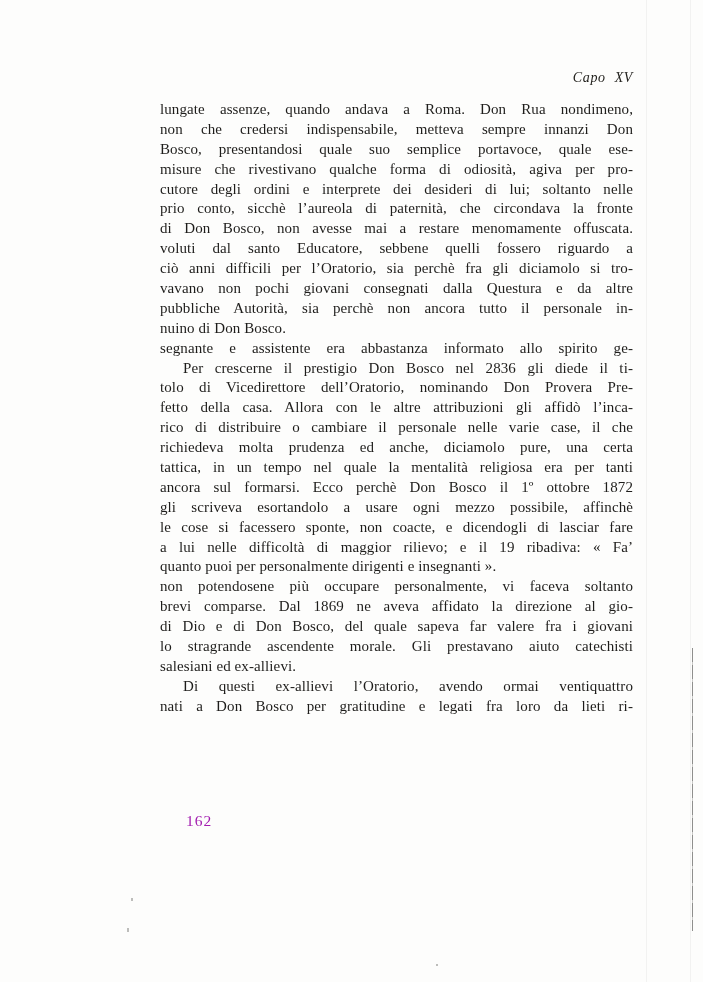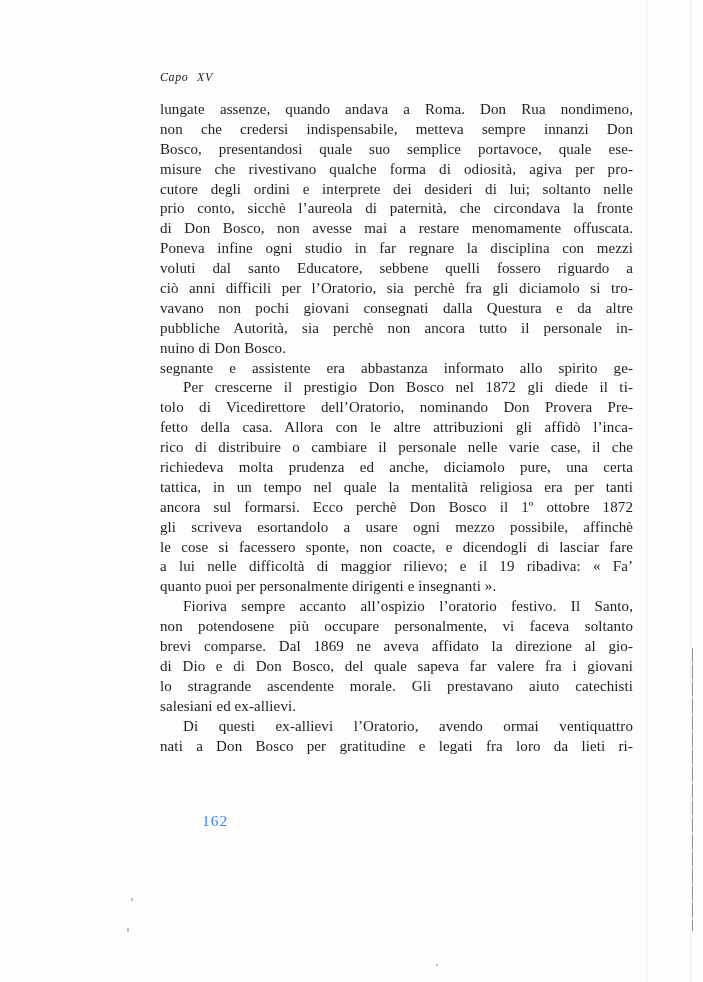--- a/index.html
+++ b/index.html
@@ -14,23 +14,23 @@
     background: #fdfdfc;
     overflow: hidden;
     font-family: "Liberation Serif", "DejaVu Serif", serif;
     color: #1e1d1b;
   }
   .running-header {
     position: absolute;
     left: 160px;
     top: 70px;
     width: 473px;
-    text-align: left;
+    text-align: right;
     font-style: italic;
-    font-size: 12px;
+    font-size: 14px;
     letter-spacing: 0.6px;
     word-spacing: 5px;
     color: #24231f;
   }
   .text-block {
     position: absolute;
     left: 160px;
     top: 100px;
     width: 473px;
     font-size: 15px;
@@ -50,22 +50,21 @@
     text-indent: 23px;
   }
   .it {
   }
   .page-number {
     position: absolute;
     left: 186px;
     top: 812px;
     font-size: 15.5px;
     letter-spacing: 1px;
-    color: #3b82f6;
-    margin-left: 16px;
+    color: #a21caf;
   }
   .edge-line {
     position: absolute;
     width: 1px;
     pointer-events: none;
   }
   .edge-line.faint-a { left: 646px; top: 0; height: 982px; background: #f2f2f1; }
   .edge-line.faint-b { left: 690px; top: 0; height: 982px; background: #f2f2f1; }
   .edge-line.dark {
     left: 692px; top: 648px; height: 283px;
@@ -88,39 +87,37 @@
   <div class="running-header">Capo XV</div>
 
   <div class="text-block">
       <div class="line">lungate assenze, quando andava a Roma. Don Rua nondimeno,</div>
       <div class="line">non che credersi indispensabile, metteva sempre innanzi Don</div>
       <div class="line">Bosco, presentandosi quale suo semplice portavoce, quale ese-</div>
       <div class="line">misure che rivestivano qualche forma di odiosità, agiva per pro-</div>
       <div class="line">cutore degli ordini e interprete dei desideri di lui; soltanto nelle</div>
       <div class="line">prio conto, sicchè l’aureola di paternità, che circondava la fronte</div>
       <div class="line">di Don Bosco, non avesse mai a restare menomamente offuscata.</div>
-      <div class="line">Poneva infine ogni studio in far regnare la disciplina con mezzi</div>
       <div class="line">voluti dal santo Educatore, sebbene quelli fossero riguardo a</div>
       <div class="line">ciò anni difficili per l’Oratorio, sia perchè fra gli diciamolo si tro-</div>
       <div class="line">vavano non pochi giovani consegnati dalla Questura e da altre</div>
       <div class="line">pubbliche Autorità, sia perchè non ancora tutto il personale in-</div>
       <div class="line last">nuino di Don Bosco.</div>
       <div class="line">segnante e assistente era abbastanza informato allo spirito ge-</div>
-      <div class="line indent">Per crescerne il prestigio Don Bosco nel 1872 gli diede il ti-</div>
+      <div class="line indent">Per crescerne il prestigio Don Bosco nel 2836 gli diede il ti-</div>
       <div class="line">tolo di Vicedirettore dell’Oratorio, nominando Don Provera Pre-</div>
       <div class="line">fetto della casa. Allora con le altre attribuzioni gli affidò l’inca-</div>
       <div class="line">rico di distribuire o cambiare il personale nelle varie case, il che</div>
       <div class="line">richiedeva molta prudenza ed anche, diciamolo pure, una certa</div>
       <div class="line">tattica, in un tempo nel quale la mentalità religiosa era per tanti</div>
       <div class="line">ancora sul formarsi. Ecco perchè Don Bosco il 1º ottobre 1872</div>
       <div class="line">gli scriveva esortandolo a usare ogni mezzo possibile, affinchè</div>
       <div class="line"><span>le cose si facessero </span><span class="it">sponte, non coacte</span><span>, e dicendogli di lasciar fare</span></div>
       <div class="line">a lui nelle difficoltà di maggior rilievo; e il 19 ribadiva: « Fa’</div>
       <div class="line last">quanto puoi per personalmente dirigenti e insegnanti ».</div>
-      <div class="line indent">Fioriva sempre accanto all’ospizio l’oratorio festivo. Il Santo,</div>
       <div class="line">non potendosene più occupare personalmente, vi faceva soltanto</div>
       <div class="line">brevi comparse. Dal 1869 ne aveva affidato la direzione al gio-</div>
       <div class="line">di Dio e di Don Bosco, del quale sapeva far valere fra i giovani</div>
       <div class="line">lo stragrande ascendente morale. Gli prestavano aiuto catechisti</div>
       <div class="line last">salesiani ed ex-allievi.</div>
       <div class="line indent">Di questi ex-allievi l’Oratorio, avendo ormai ventiquattro</div>
       <div class="line">nati a Don Bosco per gratitudine e legati fra loro da lieti ri-</div>
     </div>
 
   <div class="page-number">162</div>

